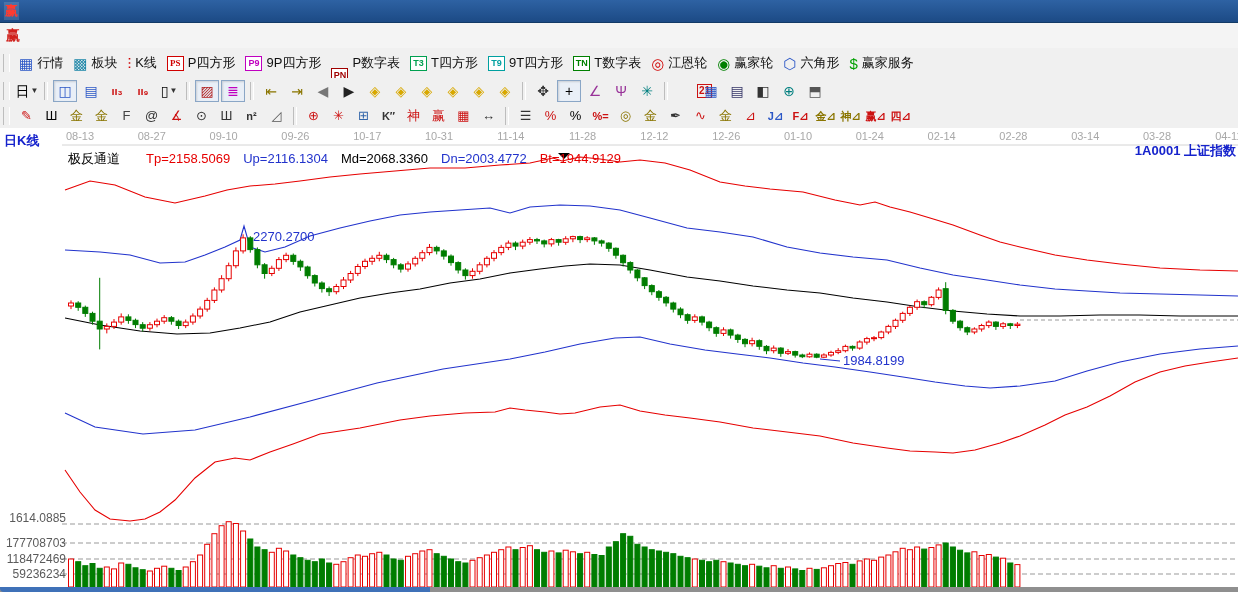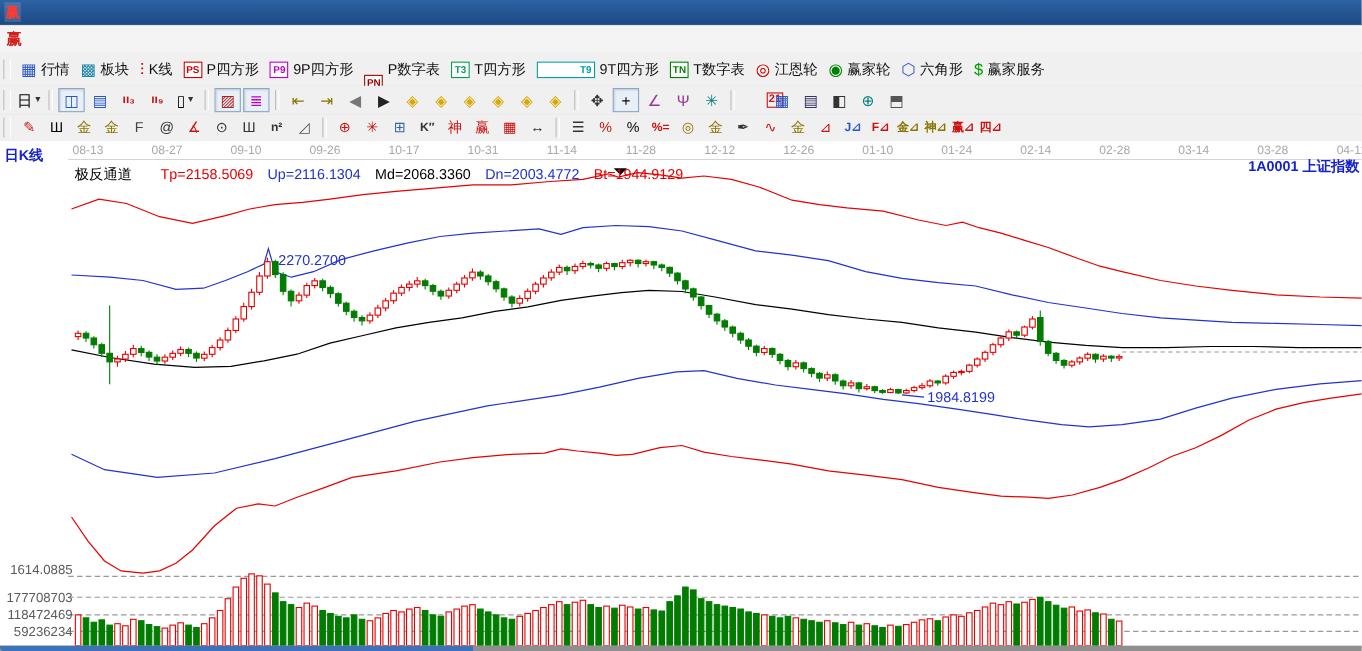--- a/index.html
+++ b/index.html
@@ -84,37 +84,37 @@
     </div>
     <div class="tb-btn">
       <span class="tb-glyph" style="color: rgb(28, 134, 168);">▩</span>
       <span>板块</span>
     </div>
     <div class="tb-btn">
       <span class="tb-glyph" style="color: rgb(208, 0, 0);">⫶</span>
       <span>K线</span>
     </div>
     <div class="tb-btn">
-      <span class="tb-badge" style="color: rgb(208, 0, 0);">PS</span>
+      <span class="tb-badge" style="color: rgb(208, 0, 0); font-family: Liberation Serif, serif;">PS</span>
       <span>P四方形</span>
     </div>
     <div class="tb-btn">
       <span class="tb-badge" style="color: rgb(192, 0, 192);">P9</span>
       <span>9P四方形</span>
     </div>
     <div class="tb-btn">
       <span class="tb-badge" style="color: rgb(160, 0, 0); margin-top: 24px;">PN</span>
       <span>P数字表</span>
     </div>
     <div class="tb-btn">
       <span class="tb-badge" style="color: rgb(0, 160, 80);">T3</span>
       <span>T四方形</span>
     </div>
     <div class="tb-btn">
-      <span class="tb-badge" style="color: rgb(0, 160, 160); padding-left: 36px;">T9</span>
+      <span class="tb-badge" style="color: rgb(0, 160, 160);">T9</span>
       <span>9T四方形</span>
     </div>
     <div class="tb-btn">
       <span class="tb-badge" style="color: rgb(0, 128, 0);">TN</span>
       <span>T数字表</span>
     </div>
     <div class="tb-btn">
       <span class="tb-glyph" style="color: rgb(208, 0, 0);">◎</span>
       <span>江恩轮</span>
     </div>

